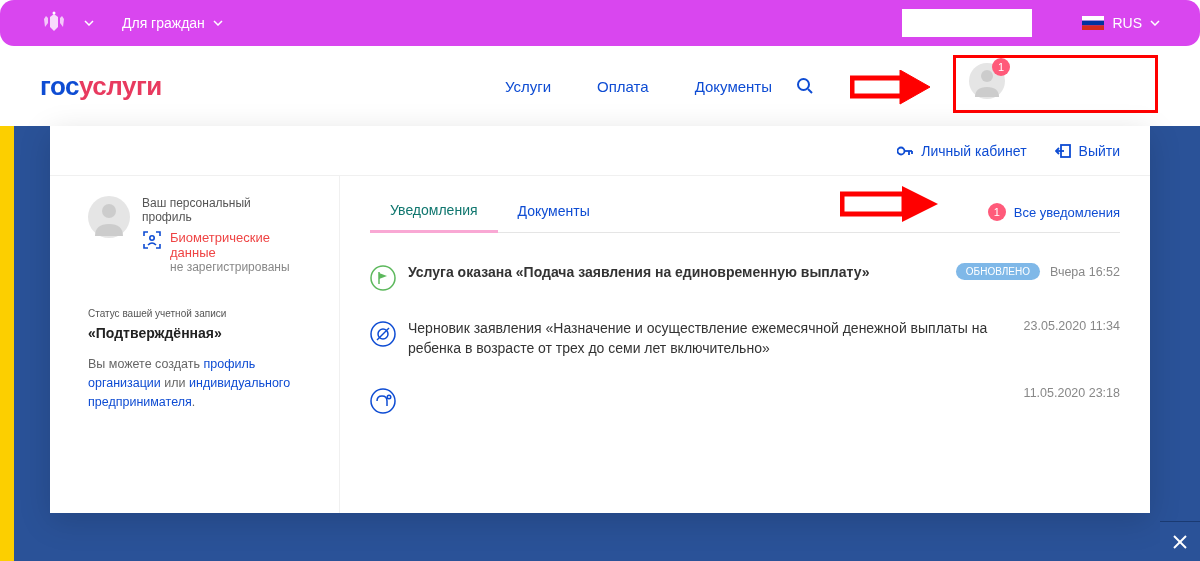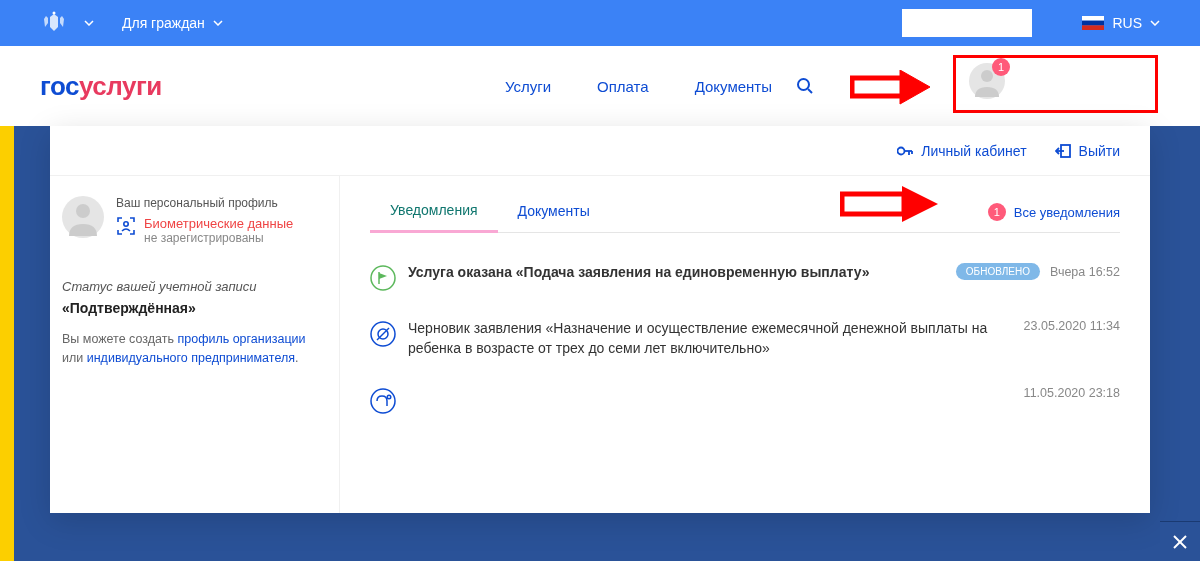--- a/index.html
+++ b/index.html
@@ -5,26 +5,27 @@
     * { margin: 0; padding: 0; box-sizing: border-box; }
     body {
       font-family: Arial, sans-serif;
       background: #fff;
       width: 1200px;
       height: 561px;
       overflow: hidden;
       position: relative;
     }
     .topbar {
-      background: #3b82f6;
+      background: #d946ef;
       height: 46px;
       display: flex;
       align-items: center;
       padding: 0 40px;
       color: #fff;
+      border-radius: 14px;
     }
     .emblem {
       width: 28px;
       height: 28px;
       margin-right: 8px;
     }
     .topbar-dropdown {
       display: flex;
       align-items: center;
       font-size: 14px;
@@ -170,21 +171,21 @@
       color: #0e4cd3;
       font-size: 14px;
       cursor: pointer;
     }
     .panel-body {
       display: flex;
       height: calc(100% - 50px);
     }
     .sidebar {
       width: 290px;
-      padding: 20px 12px;
+      padding: 20px 38px;
       border-right: 1px solid #f0f0f0;
     }
     .profile-row {
       display: flex;
       align-items: flex-start;
       gap: 12px;
     }
     .profile-avatar {
       width: 42px;
       height: 42px;
@@ -201,21 +202,21 @@
     }
     .biometric-icon {
       color: #0e4cd3;
       flex-shrink: 0;
     }
     .biometric-link { color: #ef4444; font-size: 13px; cursor: pointer; }
     .biometric-sub { color: #888; font-size: 12px; }
     .account-status {
       margin-top: 34px;
     }
-    .status-label { font-size: 13px; color: #555; margin-bottom: 6px; font-style: italic; }
+    .status-label { font-size: 10px; color: #555; margin-bottom: 6px; }
     .status-value { font-size: 14px; font-weight: bold; color: #222; margin-bottom: 14px; }
     .status-desc { font-size: 12.5px; color: #666; line-height: 1.5; }
     .status-desc a { color: #0e4cd3; text-decoration: none; cursor: pointer; }
     .main-area {
       flex: 1;
       padding: 16px 30px;
       position: relative;
     }
     .tabs-row {
       display: flex;

